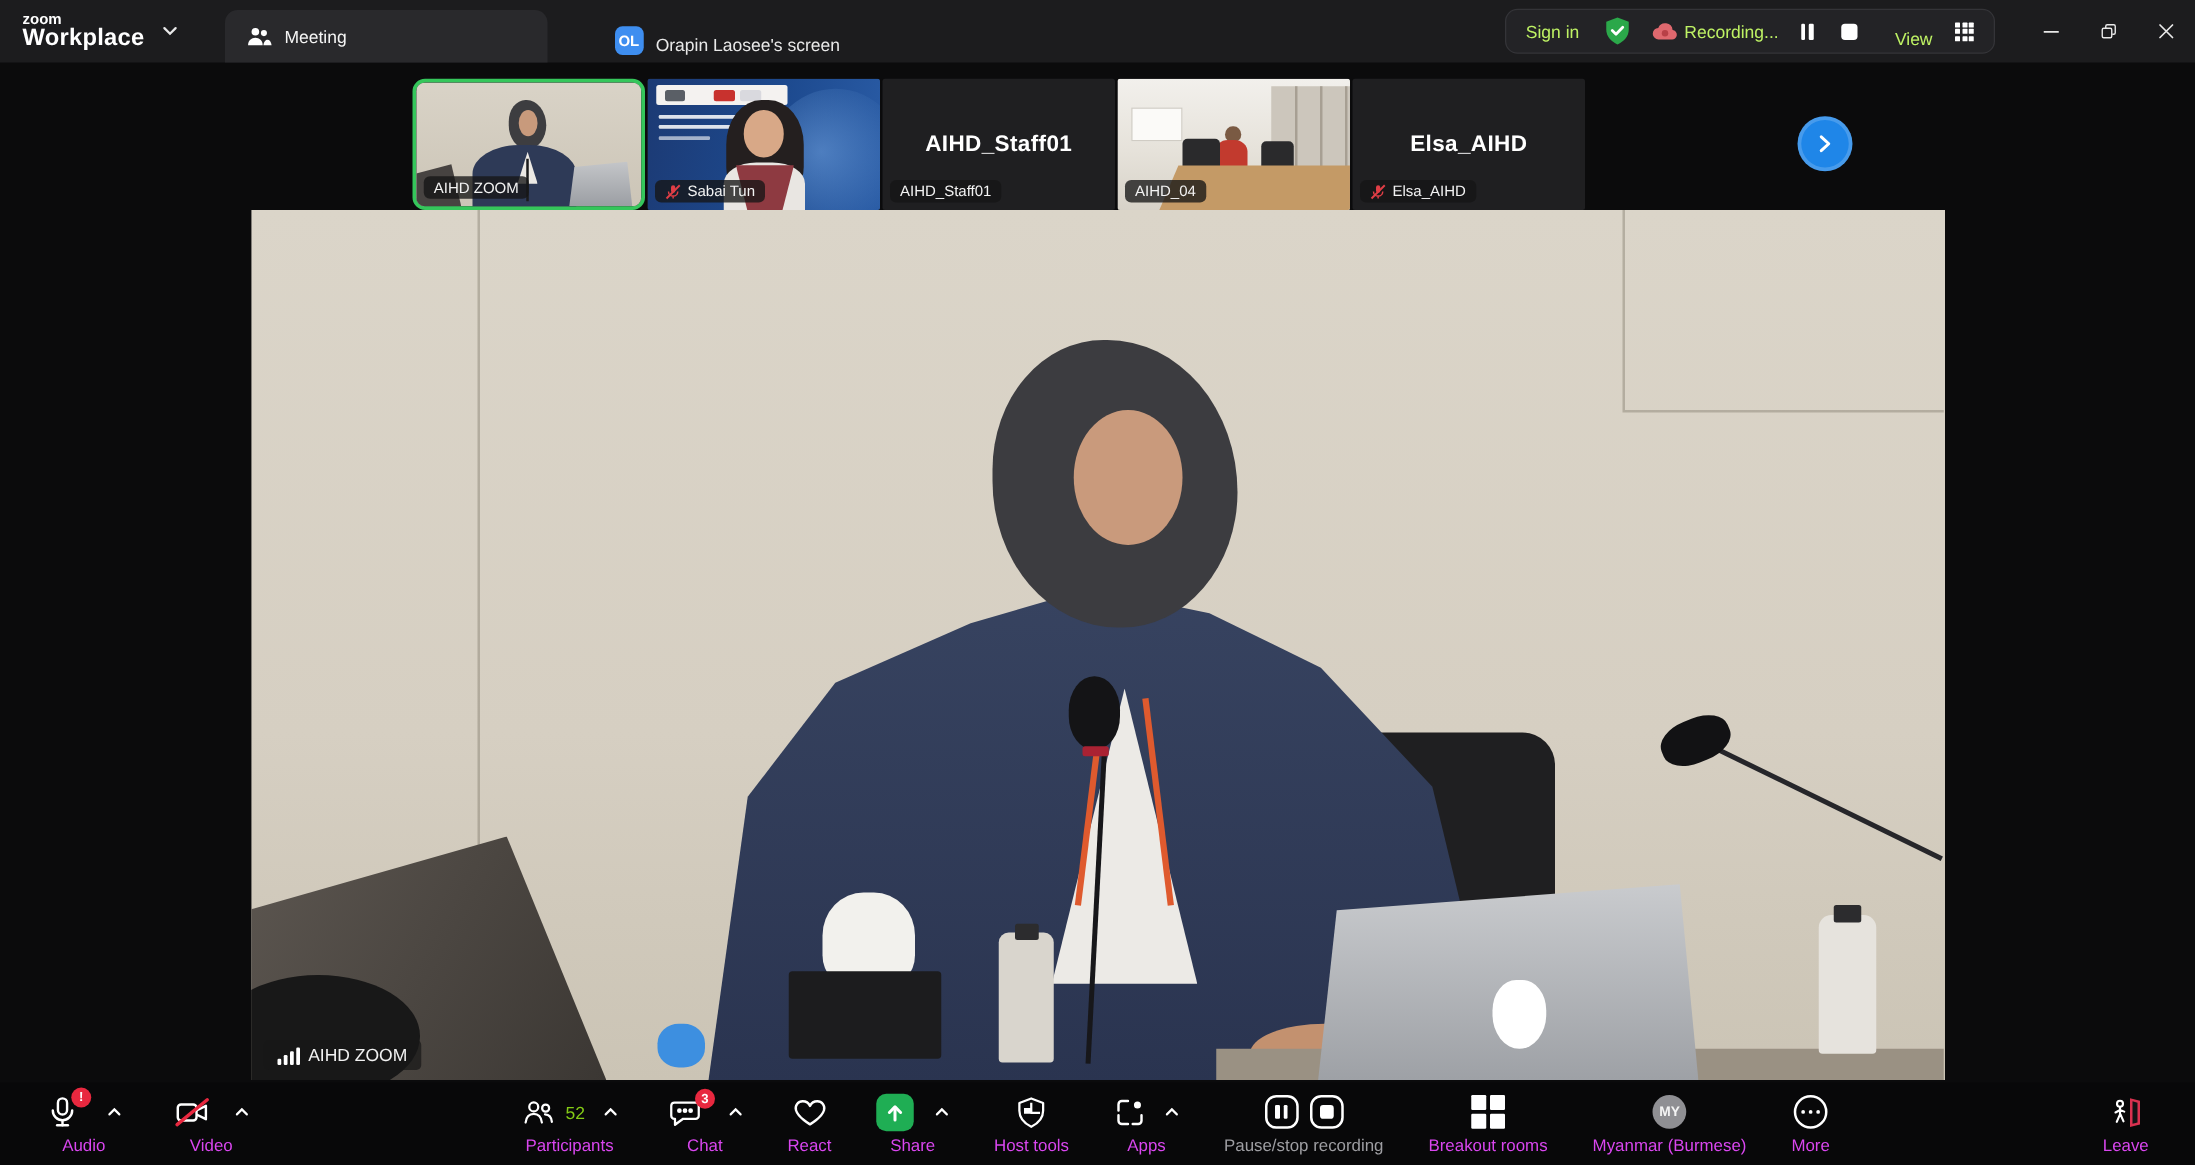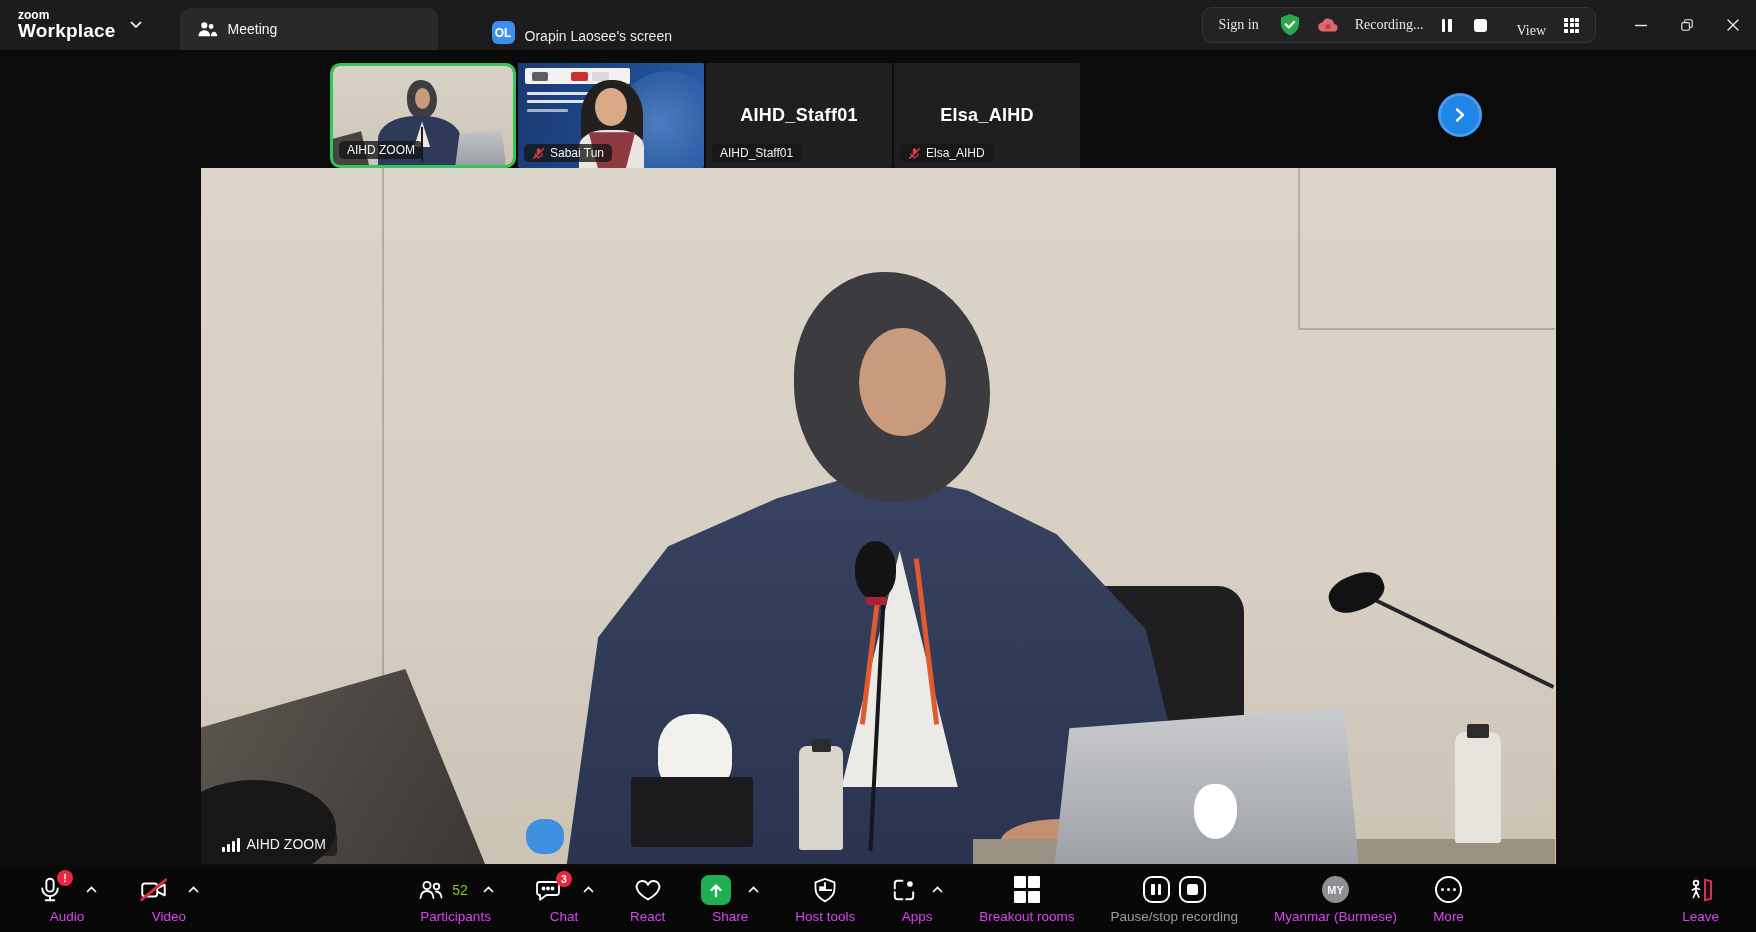--- a/index.html
+++ b/index.html
@@ -16,22 +16,22 @@
                 background:#29292c; border-radius:10px 10px 0 0; padding:0 26px 0 16px;
                 align-self:flex-end; min-width:258px; }
   .tab-active .tlabel { font-size:14px; color:#f5f5f5; }
   .tab-plain { display:flex; align-items:flex-end; gap:10px; margin-left:34px; padding:0 20px; height:38px; }
   .ol-badge { width:23px; height:23px; border-radius:6px; background:#3e8ef0; color:#fff;
               font-size:12px; font-weight:700; display:flex; align-items:center; justify-content:center; }
   .tab-plain .tlabel { font-size:14px; color:#e9e9e9; }
   .tb-right { margin-left:auto; display:flex; align-items:center; }
   .pill { display:flex; align-items:center; gap:12px; background:#232326; border:1px solid #343438;
           border-radius:10px; height:36px; padding:0 16px; }
-  .pill .txt { font-size:14px; color:#e5e5e5;font-family:Liberation Serif, serif; }
-  .rec-group { display:flex; align-items:flex-end; gap:16px; }
+  .pill .txt { font-size:14px; color:#bef264; }
+  .rec-group { display:flex; align-items:flex-end; gap:4px; }
   .pause-bars { display:flex; gap:3px; margin-left:6px; }
   .pause-bars i { display:block; width:3.5px; height:13px; background:#fff; border-radius:1px; }
   .stop-sq { width:13px; height:13px; background:#fff; border-radius:3px; margin-left:10px; }
   .view-grid { display:grid; grid-template-columns:repeat(3,4px); grid-auto-rows:4px; gap:1.5px; margin-left:6px; }
   .view-grid i { background:#fff; border-radius:.5px; }
   .winbtns { display:flex; align-items:center; margin-left:22px; }
   .winbtn { width:46px; height:50px; display:flex; align-items:center; justify-content:center; color:#e8e8e8; }
 
   
   .filmstrip { position:relative; height:118px; }
@@ -292,20 +292,37 @@
       </div>
     </div>
 
     <div class="tile">
       <div class="center-name">AIHD_Staff01</div>
       <div class="chip">
         <span>AIHD_Staff01</span>
       </div>
     </div>
 
+    <div class="tile">
+      <div class="o-room"></div>
+      <div class="o-glass">
+        <i style="left:30%;"></i>
+          <i style="left:62%;"></i>
+          <i style="left:94%;"></i>
+      </div>
+      <div class="o-board"></div>
+      <div class="o-head"></div>
+      <div class="o-shirt"></div>
+      <div class="o-chair" style="left:28%; top:46%; width:16%; height:40%;"></div>
+      <div class="o-chair" style="left:62%; top:48%; width:14%; height:34%;"></div>
+      <div class="o-table"></div>
+      <div class="chip">
+        <span>AIHD_04</span>
+      </div>
+    </div>
 
 
     <div class="tile">
       <div class="center-name">Elsa_AIHD</div>
       <div class="chip">
         <span>
           <svg width="13" height="13" viewBox="0 0 13 13">
             <rect x="4.8" y="1.2" width="3.4" height="6" rx="1.7" fill="#e03e46"></rect>
             <path d="M2.8 6.2a3.7 3.7 0 0 0 7.4 0" fill="none" stroke="#e03e46" stroke-width="1.2"></path>
             <line x1="6.5" y1="10" x2="6.5" y2="11.8" stroke="#e03e46" stroke-width="1.2"></line>
@@ -512,41 +529,41 @@
           <svg width="11" height="7" viewBox="0 0 11 7">
               <polyline points="1.5,5.5 5.5,1.5 9.5,5.5" fill="none" stroke="#fff" stroke-width="1.7" stroke-linecap="round"></polyline>
             </svg>
         </span>
       </div>
       <span class="tb-label">Apps</span>
     </div>
 
     <div class="tb-item" style="margin-left:10px;">
       <div class="tb-iconrow">
-        <span class="bo-grid">
-            <i></i>
-            <i></i>
-            <i></i>
-            <i></i>
-          </span>
-      </div>
-      <span class="tb-label">Breakout rooms</span>
-    </div>
-
-    <div class="tb-item" style="margin-left:10px;">
-      <div class="tb-iconrow">
         <span class="rec-btn">
             <span class="bar"></span>
             <span class="bar"></span>
           </span>
         <span class="rec-btn" style="margin-left:2px;">
             <span class="sq"></span>
           </span>
       </div>
       <span class="tb-label dim">Pause/stop recording</span>
+    </div>
+
+    <div class="tb-item" style="margin-left:10px;">
+      <div class="tb-iconrow">
+        <span class="bo-grid">
+            <i></i>
+            <i></i>
+            <i></i>
+            <i></i>
+          </span>
+      </div>
+      <span class="tb-label">Breakout rooms</span>
     </div>
 
     <div class="tb-item" style="margin-left:10px;">
       <div class="tb-iconrow">
         <span class="my-av">MY</span>
       </div>
       <span class="tb-label">Myanmar (Burmese)</span>
     </div>
 
     <div class="tb-item" style="margin-left:10px;">

